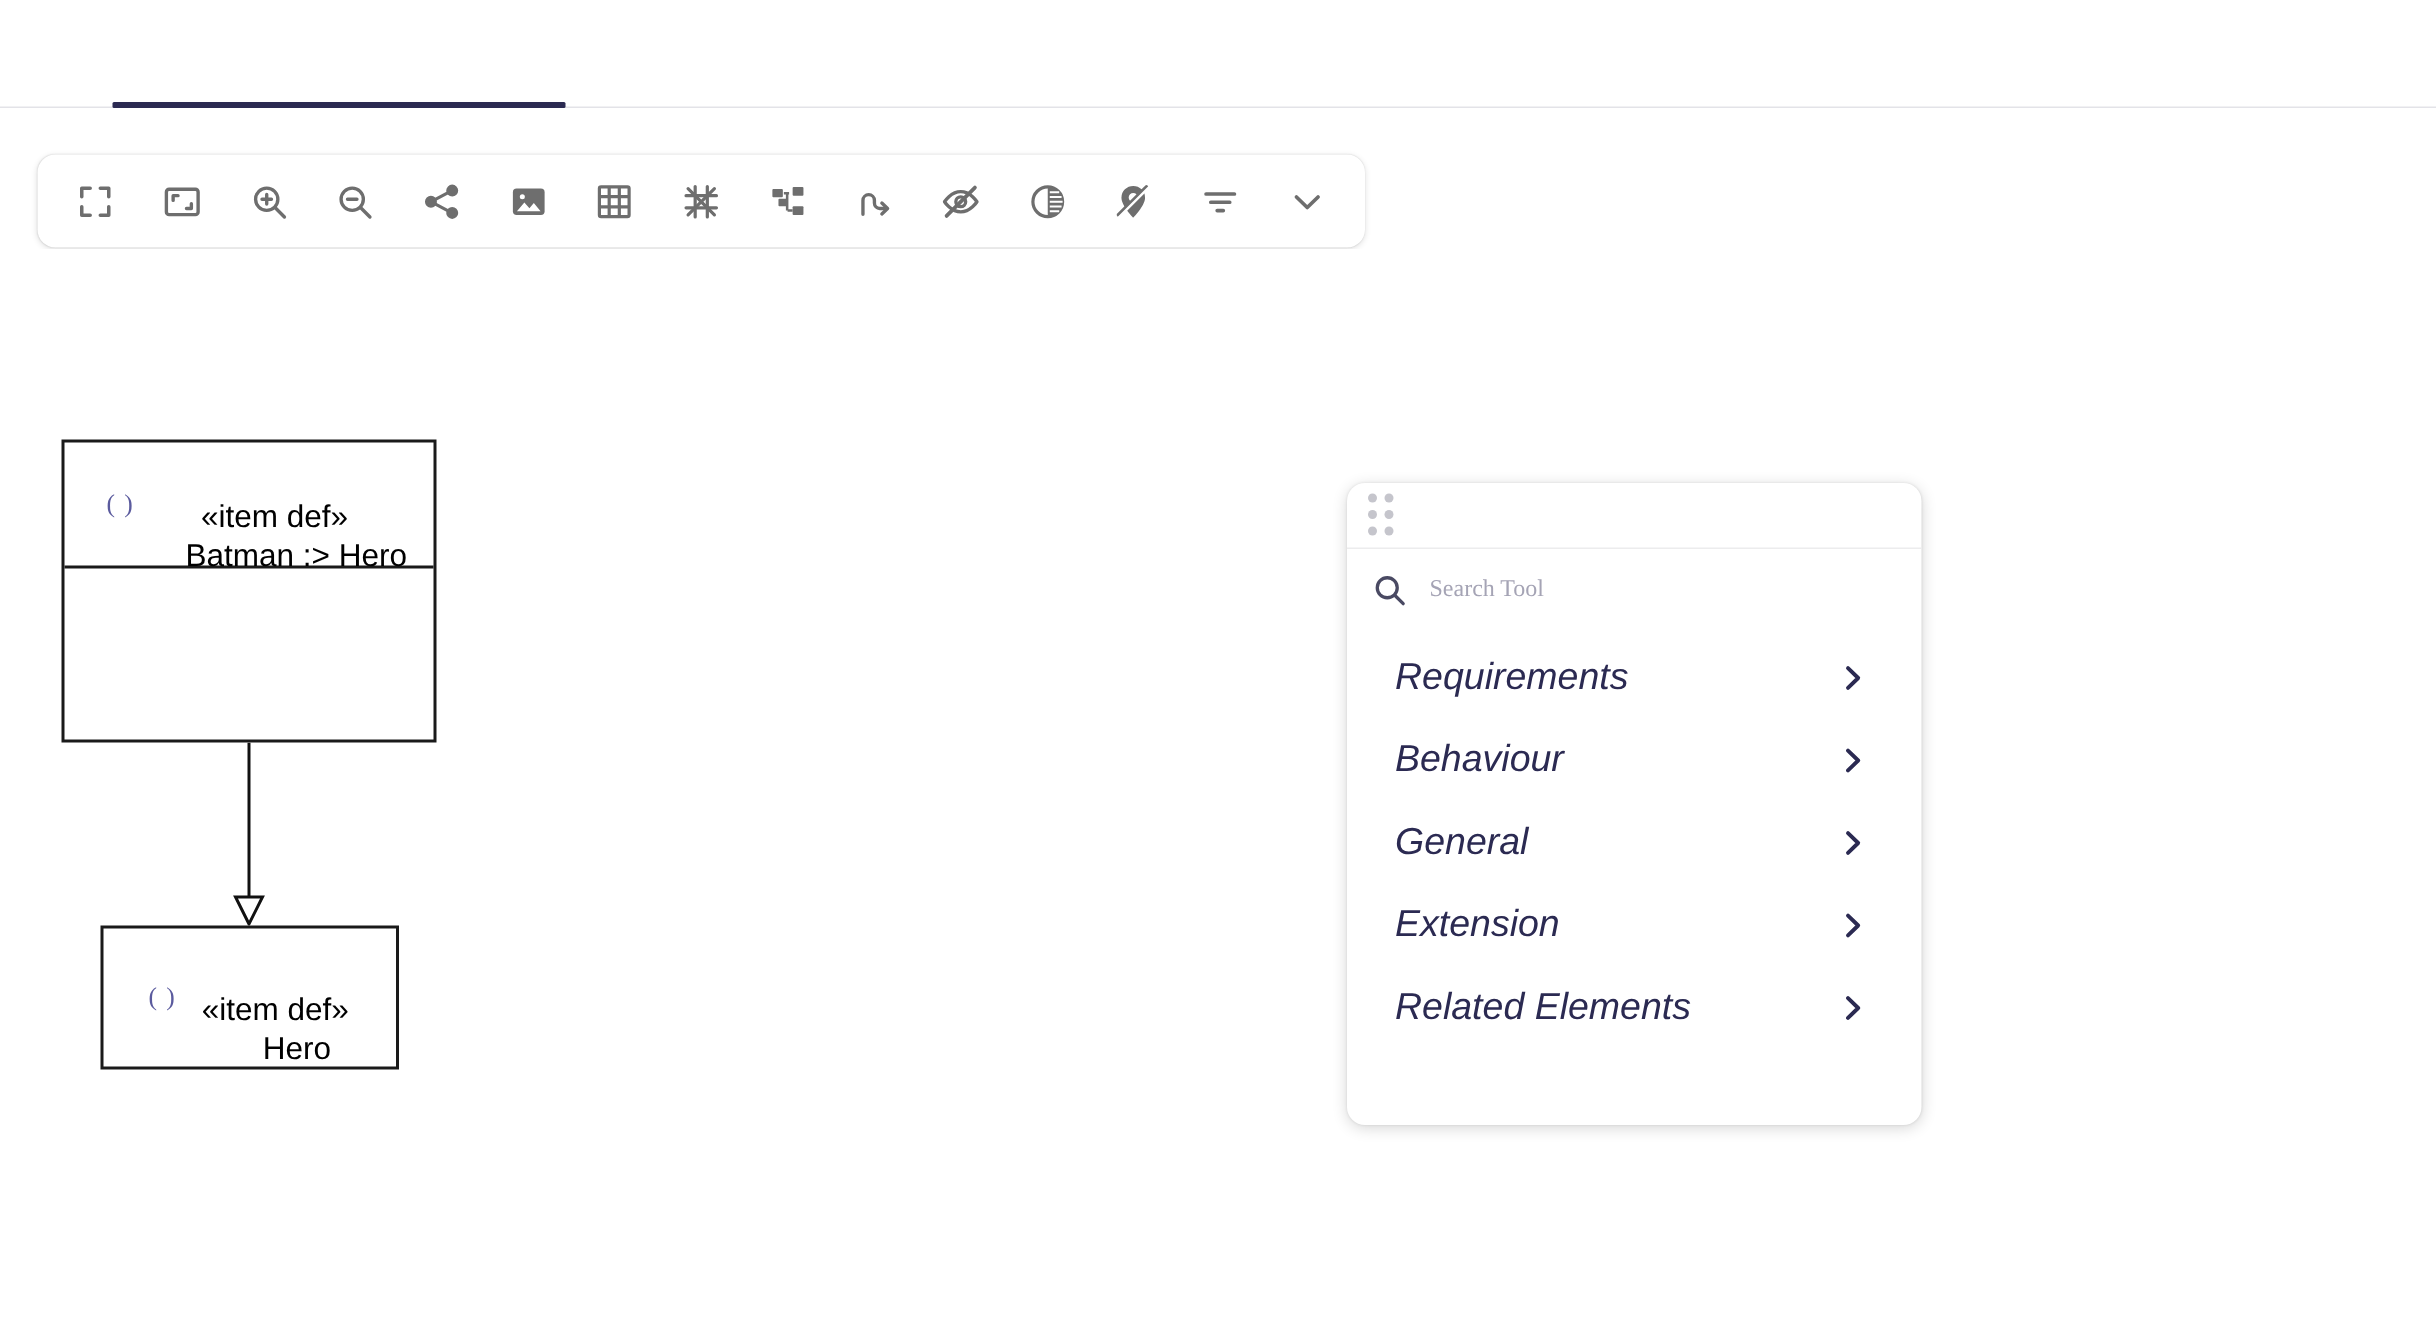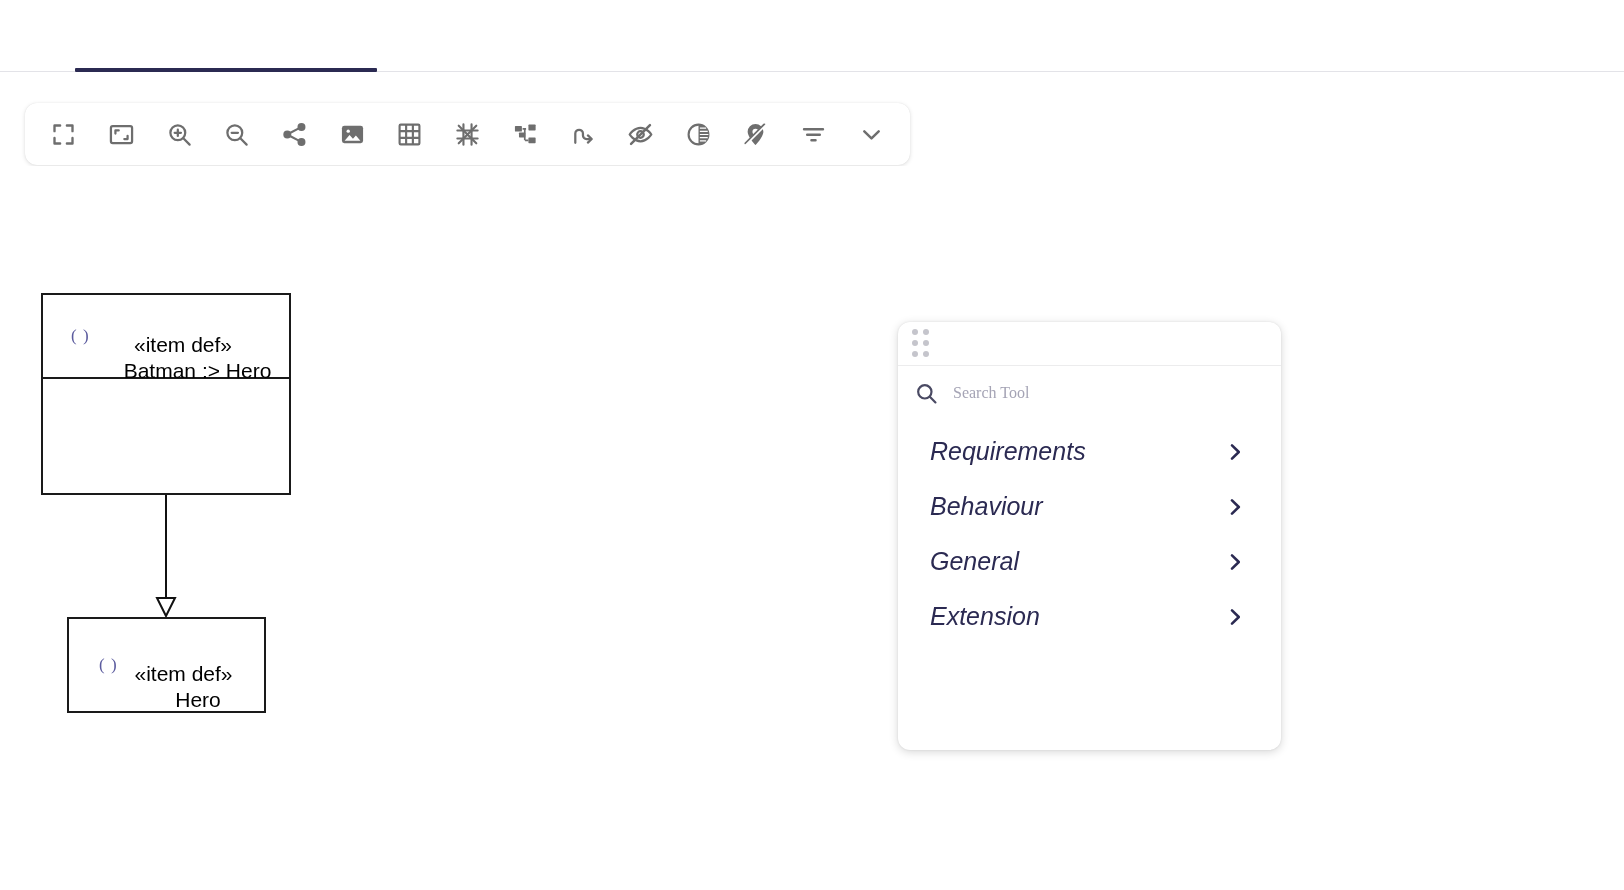--- a/index.html
+++ b/index.html
@@ -452,15 +452,23 @@
 
     <div class="palette-item">
       <span class="palette-item-label">Extension</span>
       <span>
         <svg width="24" height="24" viewBox="0 0 24 24" fill="none" stroke="#2b2a52" stroke-width="2.6" stroke-linecap="round" stroke-linejoin="round">
           <path d="M9 5.4L15.8 12 9 18.6"></path>
         </svg>
       </span>
     </div>
 
+    <div class="palette-item">
+      <span class="palette-item-label">Related Elements</span>
+      <span>
+        <svg width="24" height="24" viewBox="0 0 24 24" fill="none" stroke="#2b2a52" stroke-width="2.6" stroke-linecap="round" stroke-linejoin="round">
+          <path d="M9 5.4L15.8 12 9 18.6"></path>
+        </svg>
+      </span>
+    </div>
 
   </div>
 </div>
 
 </body></html>

